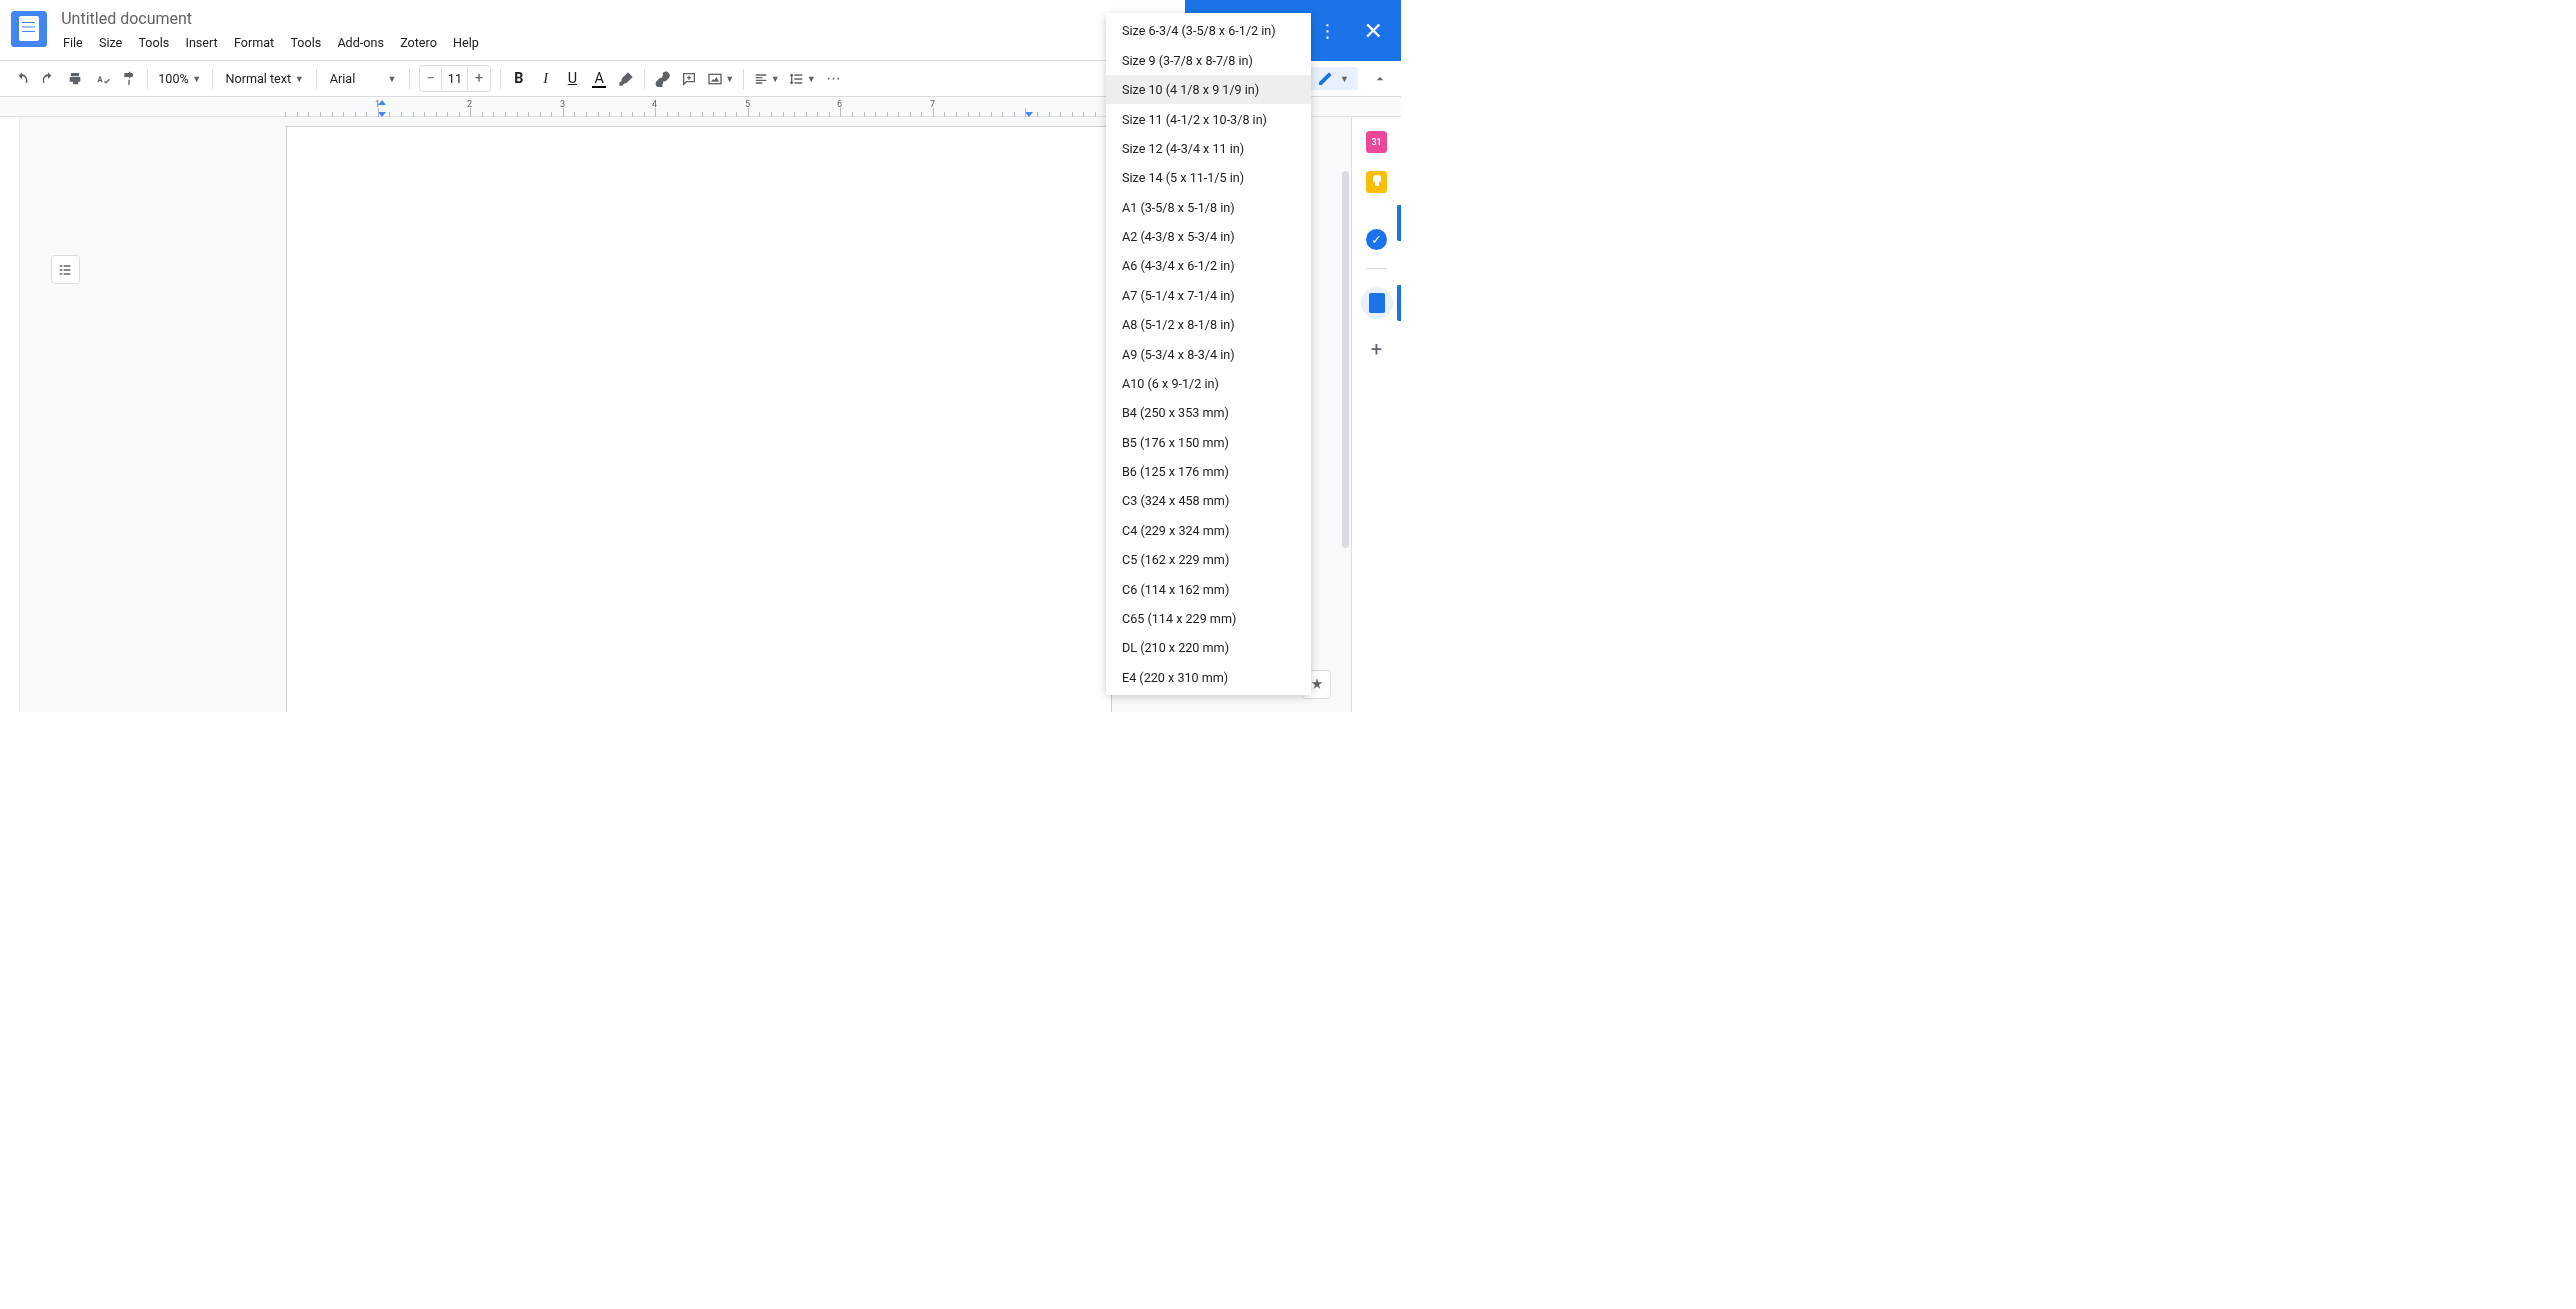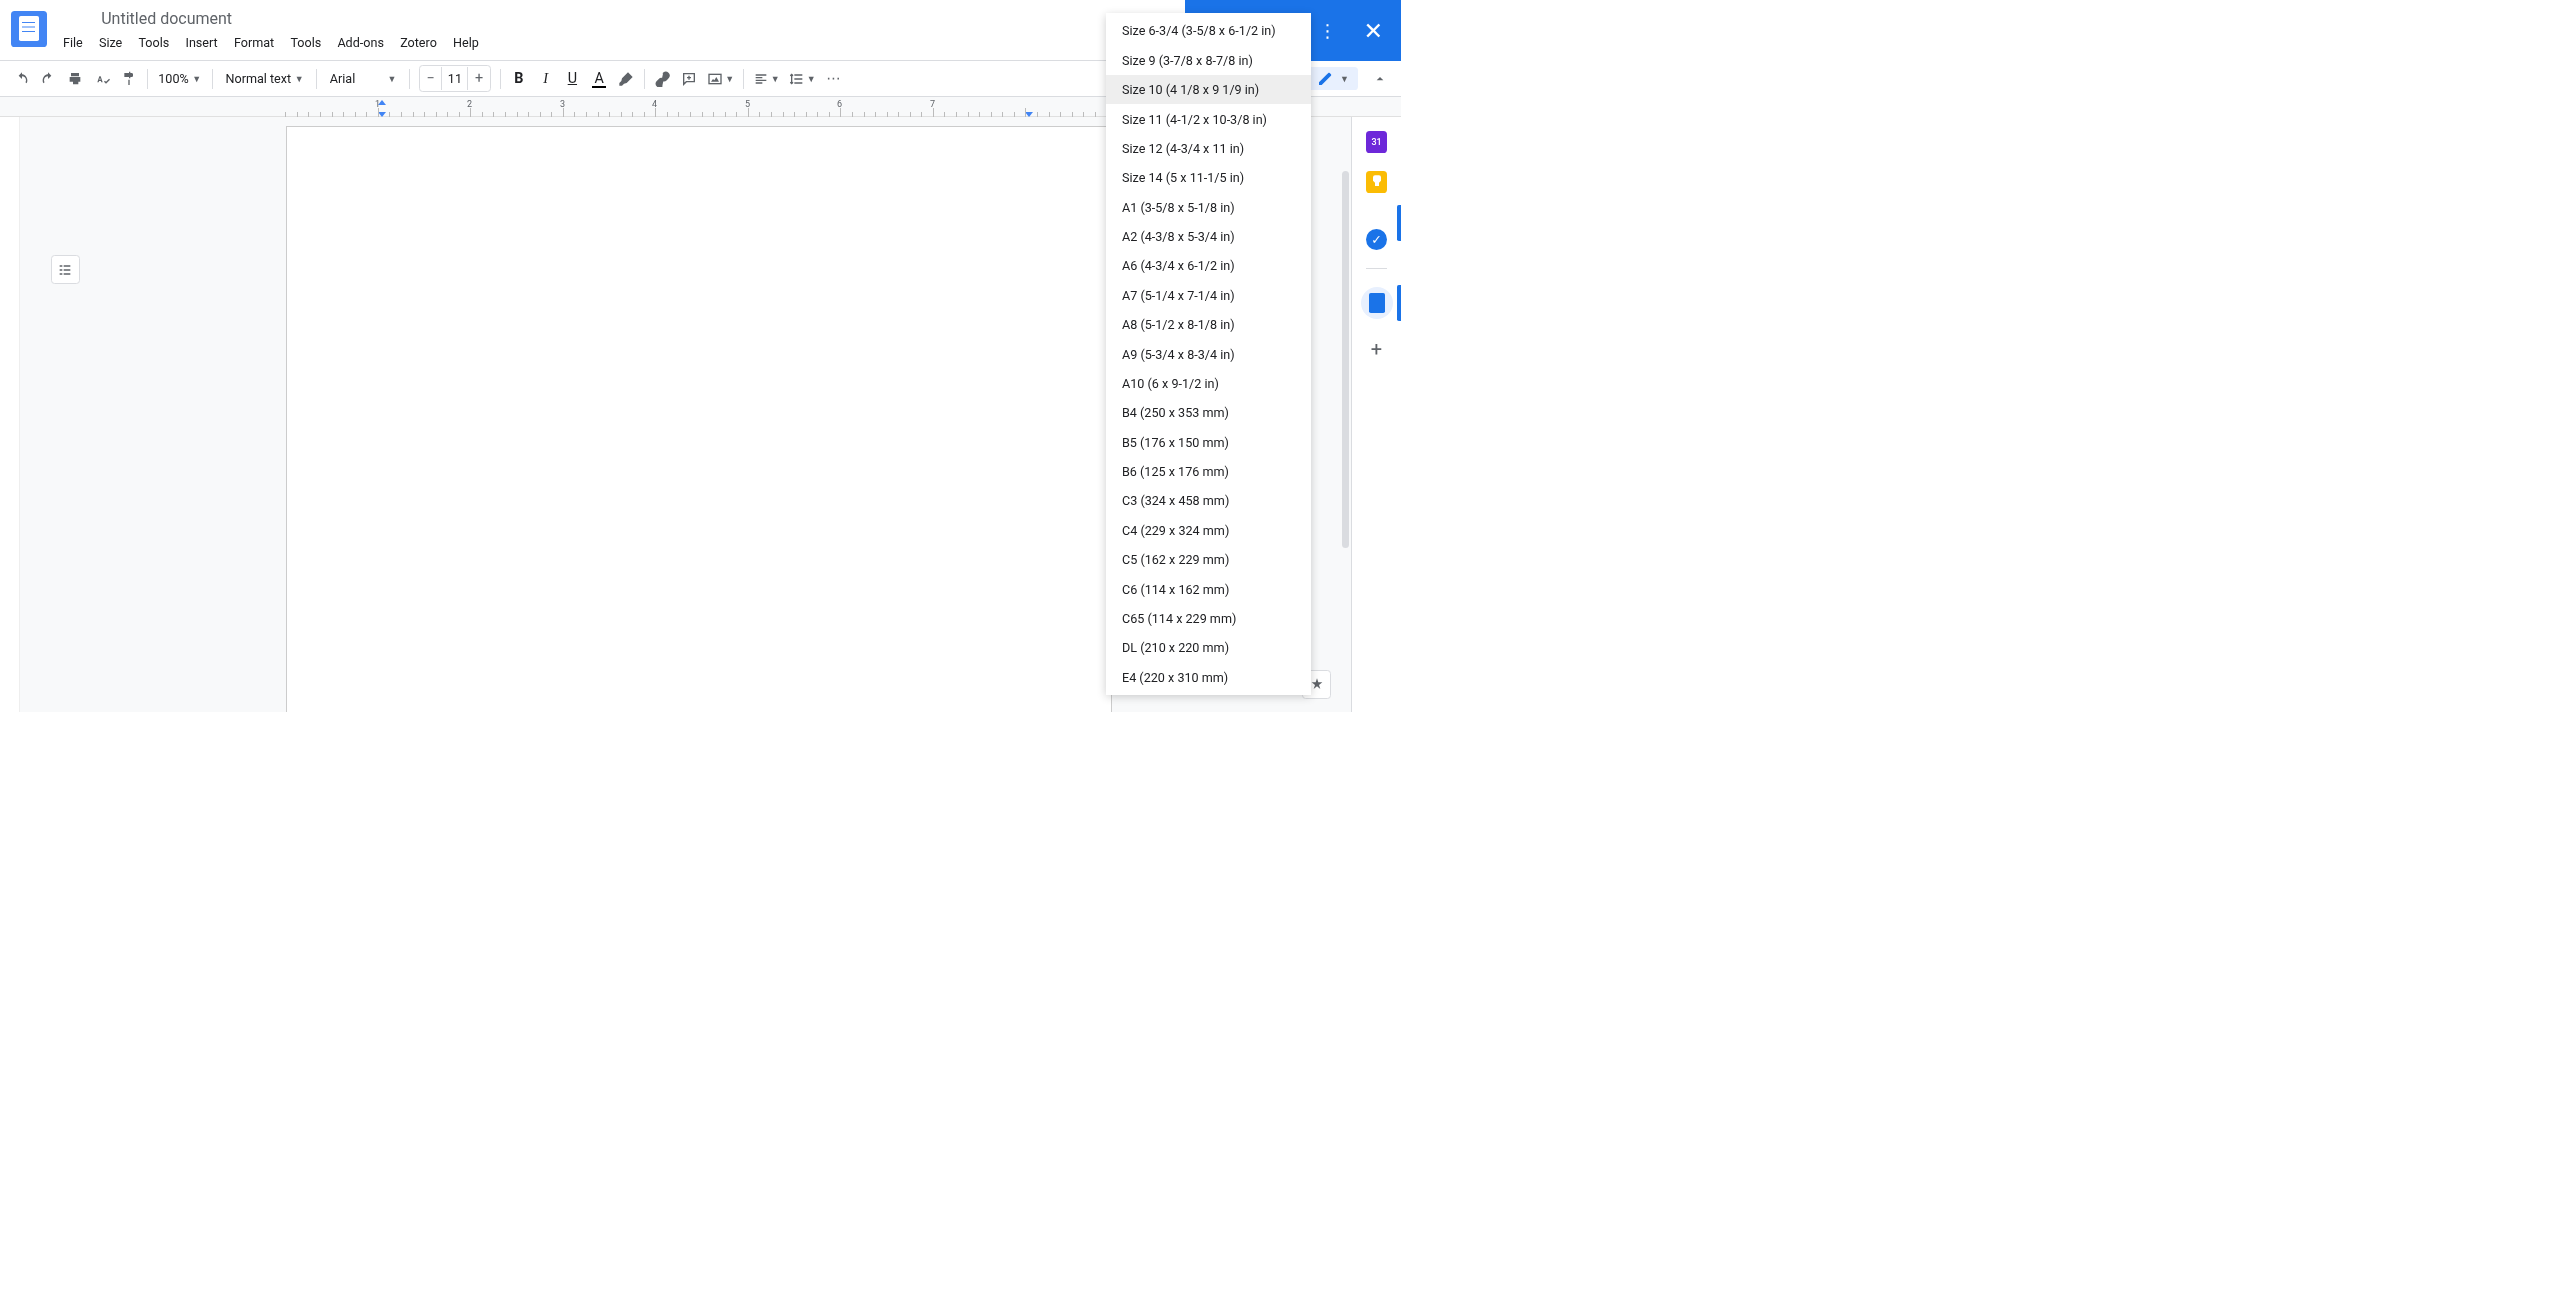--- a/index.html
+++ b/index.html
@@ -4,21 +4,21 @@
 <style>
   * { box-sizing: border-box; margin: 0; padding: 0; }
   body { font-family: 'Google Sans', Roboto, Arial, sans-serif; font-size: 12.6px; color: #202124; background: #fff; overflow: hidden; width: 1401px; height: 712px; position: relative; }
   
   
   .header { display: flex; align-items: flex-start; padding: 7.2px 10.8px 0 10.8px; height: 61px; border-bottom: 0.9px solid #dadce0; }
   .logo { width: 36px; height: 36px; background: #4285f4; border-radius: 3.6px; display: flex; align-items: center; justify-content: center; margin-top: 3.6px; flex-shrink: 0; }
   .logo-inner { width: 20px; height: 25px; background: #fff; border-radius: 1.8px; position: relative; }
   .logo-inner::after { content:''; position:absolute; left:3.6px; top:5.4px; right:3.6px; height:1.8px; background:#4285f4; box-shadow: 0 4.5px 0 #4285f4, 0 9px 0 #4285f4; }
   .title-menu { margin-left: 9px; flex: 0 0 auto; }
-  .doc-title { font-size: 16px; color: #5f6368; padding: 1.8px 5.4px; margin-left: 40px; }
+  .doc-title { font-size: 16px; color: #5f6368; padding: 1.8px 5.4px; }
   .menubar { display: flex; gap: 1.8px; margin-top: 1.8px; }
   .menubar-item { padding: 3.6px 7.2px; font-size: 12.6px; color: #202124; cursor: pointer; border-radius: 3.6px; }
   
   .header-right { margin-left: auto; display: flex; align-items: center; gap: 12.6px; margin-top: 5.4px; }
   .icon-btn { width: 36px; height: 36px; display:flex; align-items:center; justify-content:center; border-radius:50%; cursor:pointer; color:#5f6368; }
   .upload-btn { display:flex; align-items:center; gap:1.8px; border:0.9px solid #dadce0; border-radius:18px; padding:5.4px 9px; cursor:pointer; }
   .upload-square { width:16px; height:16px; border:1.8px solid #1a73e8; border-radius:2.7px; display:flex; align-items:center; justify-content:center; color:#1a73e8; font-size:9px; }
   .share-btn { background:#1a73e8; color:#fff; border-radius:3.6px; padding:8px 18px; font-size:12.6px; font-weight:500; cursor:pointer; display:flex; align-items:center; gap:7.2px; }
   .account-btn { width:32px; height:32px; background:#1a73e8; border-radius:3.6px; display:flex; align-items:center; justify-content:center; cursor:pointer; position:relative; }
   .account-inner { width:18px; height:21.6px; background:#fff; border-radius:1.8px; transform: skewY(-5deg); }
@@ -55,21 +55,21 @@
   .vruler { width:20px; background:#fff; border-right:0.9px solid #eee; position:relative; }
   .outline-btn { position:absolute; left:30.5px; top:138px; width:29px; height:29px; border:0.9px solid #dadce0; border-radius:3.6px; display:flex; align-items:center; justify-content:center; color:#5f6368; cursor:pointer; background:#fff; }
   .canvas { flex:1; background:#f8f9fa; display:flex; justify-content:center; overflow:auto; padding-top: 9px; position:relative; }
   .page { width: 826px; min-height: 629px; background:#fff; border:0.9px solid #ccc; margin-left: 27px; }
   .scroll-thumb { position:absolute; right:1.8px; top:54px; width:7.2px; height:377px; background:#dadce0; border-radius:3.6px; }
   .explore-btn { position:absolute; right:20px; bottom:12.6px; width:29px; height:29px; border:0.9px solid #dadce0; border-radius:3.6px; display:flex; align-items:center; justify-content:center; background:#fff; color:#5f6368; cursor:pointer; }
   
   
   .sidepanel { width: 50px; border-left:0.9px solid #dadce0; display:flex; flex-direction:column; align-items:center; padding-top:14.4px; gap:18px; background:#fff; }
   .sp-icon { width:21.6px; height:21.6px; border-radius:3.6px; display:flex; align-items:center; justify-content:center; font-size:11.7px; font-weight:500; color:#fff; cursor:pointer; }
-  .sp-cal { background:#6d28d9; }
+  .sp-cal { background:#ec4899; }
   .sp-keep { background:#fbbc04; }
   .sp-tasks { background:#1a73e8; border-radius:50%; position:relative; }
   .sp-tasks::after { content:'✓'; color:#fff; font-size:12.6px; }
   .sp-contacts { background:#e8f0fe; border-radius:50%; position:relative; width:32px; height:32px; }
   .sp-contacts-inner { width:16px; height:20px; background:#1a73e8; border-radius:1.8px; }
   .sp-sep { width:21.6px; height:0.9px; background:#dadce0; }
   .sp-plus { color:#5f6368; font-size:20px; cursor:pointer; }
   .sp-marker { position:absolute; right:0; width:3.6px; height:36px; background:#1a73e8; border-radius:1.8px 0 0 1.8px; }
   
   

